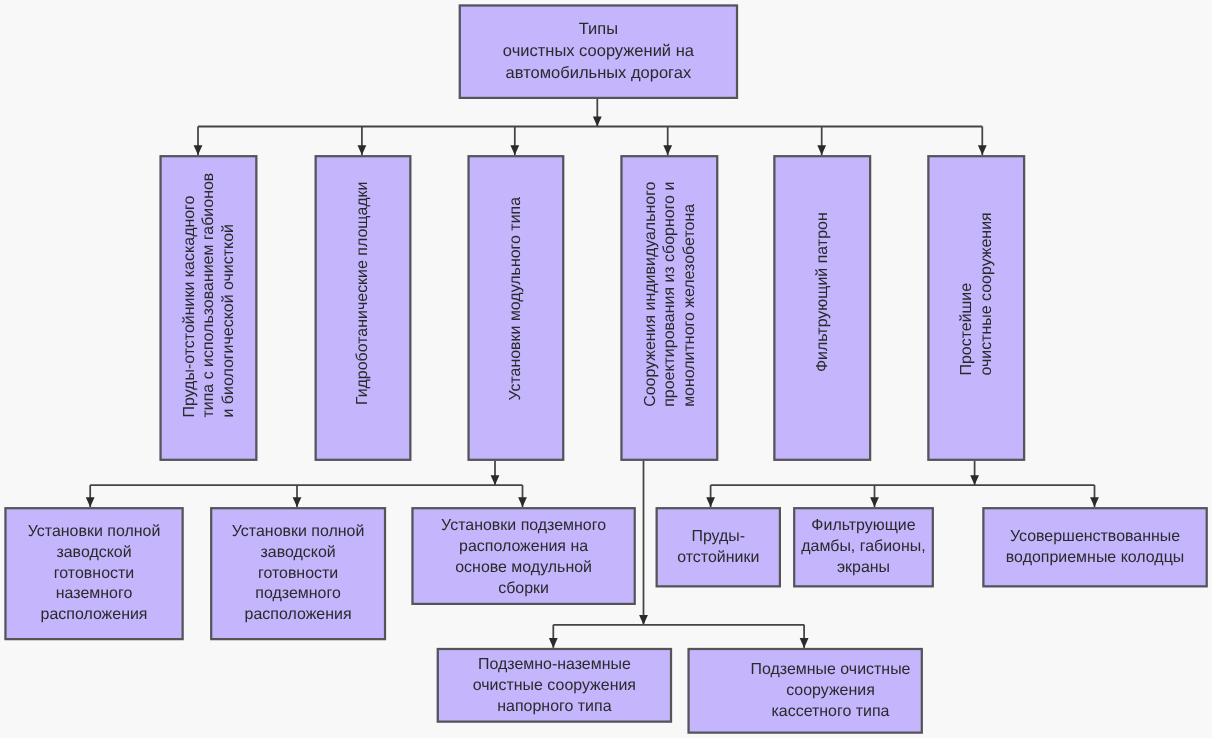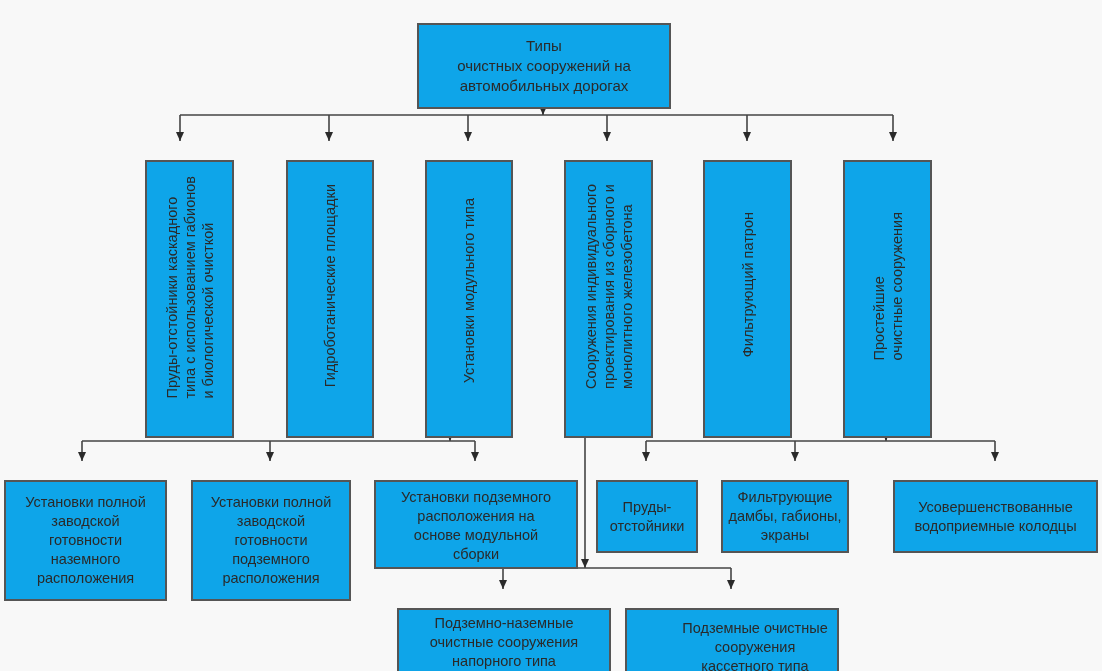--- a/index.html
+++ b/index.html
@@ -5,25 +5,25 @@
   html, body { margin: 0; padding: 0; }
   body {
     width: 1102px; height: 671px; position: relative; overflow: hidden;
     background: #f8f8f8;
     font-family: "Liberation Sans", sans-serif;
     color: #2a2a2a;
   }
   svg.wires { position: absolute; left: 0; top: 0; width: 1102px; height: 671px; }
   .box {
     position: absolute; box-sizing: border-box;
-    background: #0ea5e9;
+    background: #c4b5fd;
     border: 2px solid #555;
     display: flex; align-items: center; justify-content: center;
     text-align: center;
-    font-size: 14.5px; line-height: 19px; margin-top: 19px;
+    font-size: 14.5px; line-height: 19px;
   }
   .box .txt { white-space: pre-line; }
   .vbox .txt {
     writing-mode: vertical-rl;
     transform: rotate(180deg);
     text-align: left;
     line-height: 18px;
   }
   #root { left: 417px; top: 4px; width: 254px; height: 86px; font-size: 15px; line-height: 20px; }
   #b1 { left: 145px; top: 141px; width: 89px; height: 278px; }
@@ -37,21 +37,21 @@
   #b4 { align-items: flex-start; padding-top: 22px; }
   #b3 { align-items: flex-start; padding-top: 36px; }
   #b2 { align-items: flex-start; padding-top: 22px; }
   #b5 { align-items: flex-start; padding-top: 50px; }
   #b6 { align-items: flex-start; padding-top: 50px; }
   #s1 { left: 4px; top: 461px; width: 163px; height: 121px; }
   #s2 { left: 191px; top: 461px; width: 160px; height: 121px; }
   #s3 { left: 374px; top: 461px; width: 204px; height: 89px; align-items: flex-start; padding-top: 6px; }
   #s4 { left: 397px; top: 589px; width: 214px; height: 68px; }
   #s5 { left: 625px; top: 589px; width: 214px; height: 78px; padding-left: 46px; }
-  #s6 { left: 596px; top: 461px; width: 102px; height: 73px; }
+  #s6 { left: 596px; top: 461px; width: 114px; height: 73px; }
   #s7 { left: 721px; top: 461px; width: 128px; height: 73px; }
   #s8 { left: 893px; top: 461px; width: 205px; height: 73px; }
   .wire { stroke: #444; stroke-width: 1.6; fill: none; }
   .arrow { fill: #2a2a2a; }
 </style>
 </head>
 <body>
 
 <svg class="wires" viewBox="0 0 1102 671">
 

